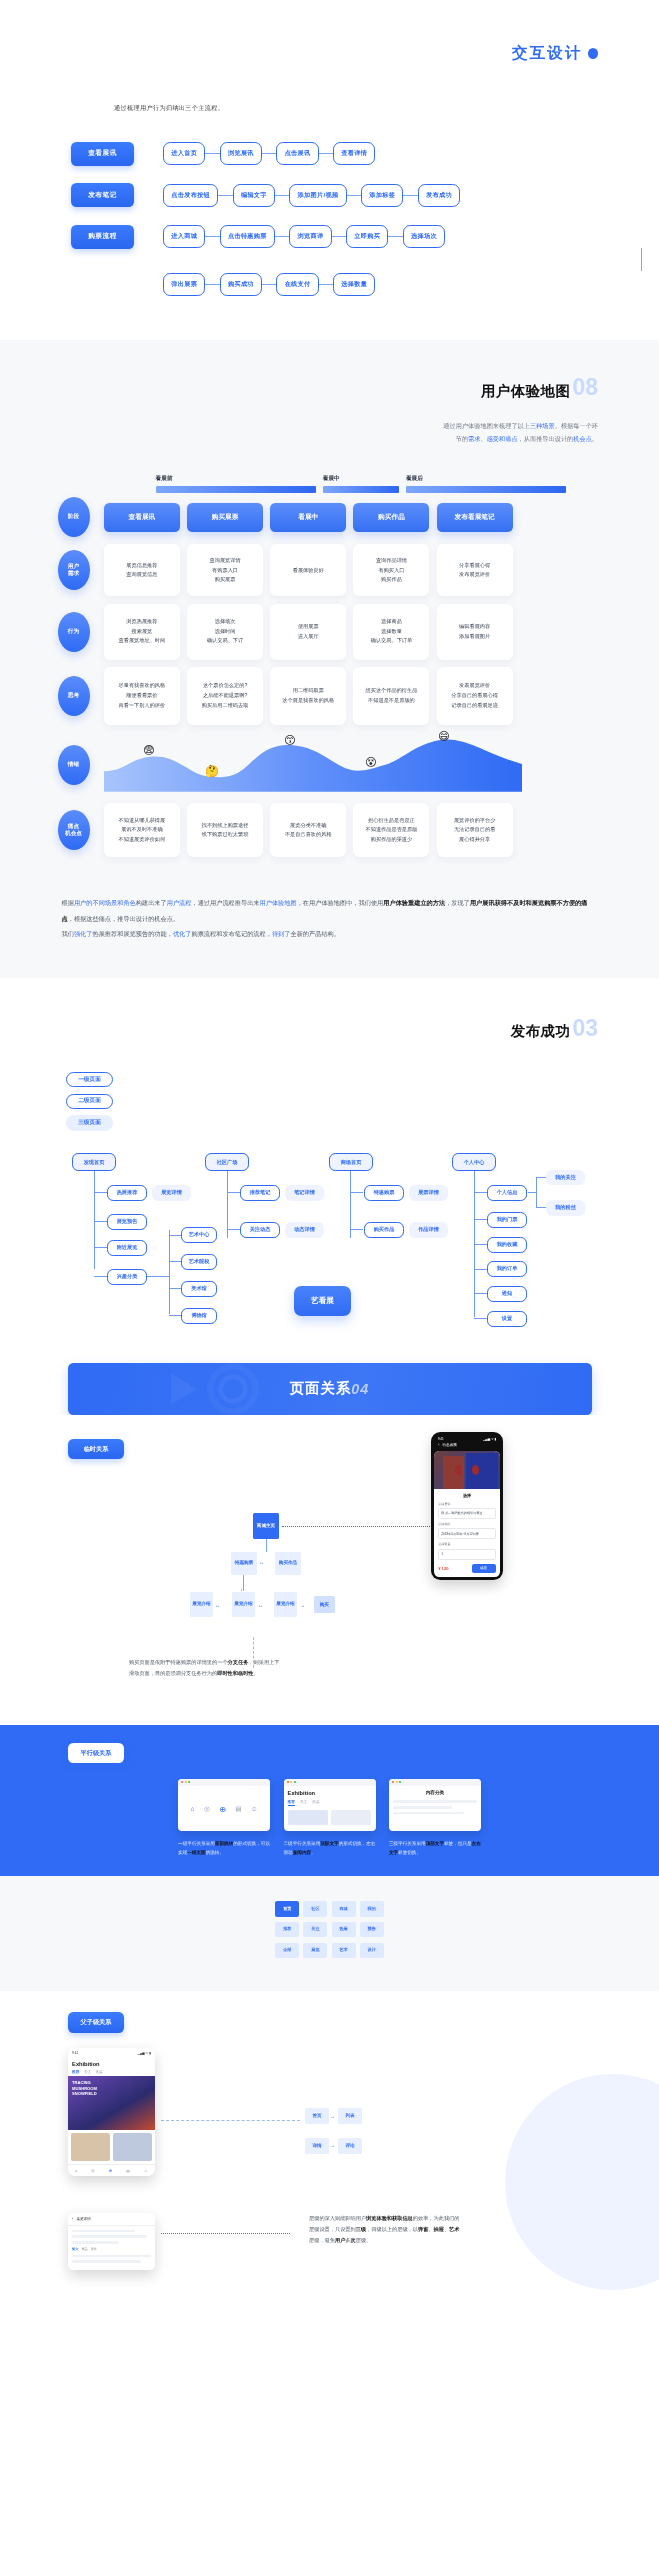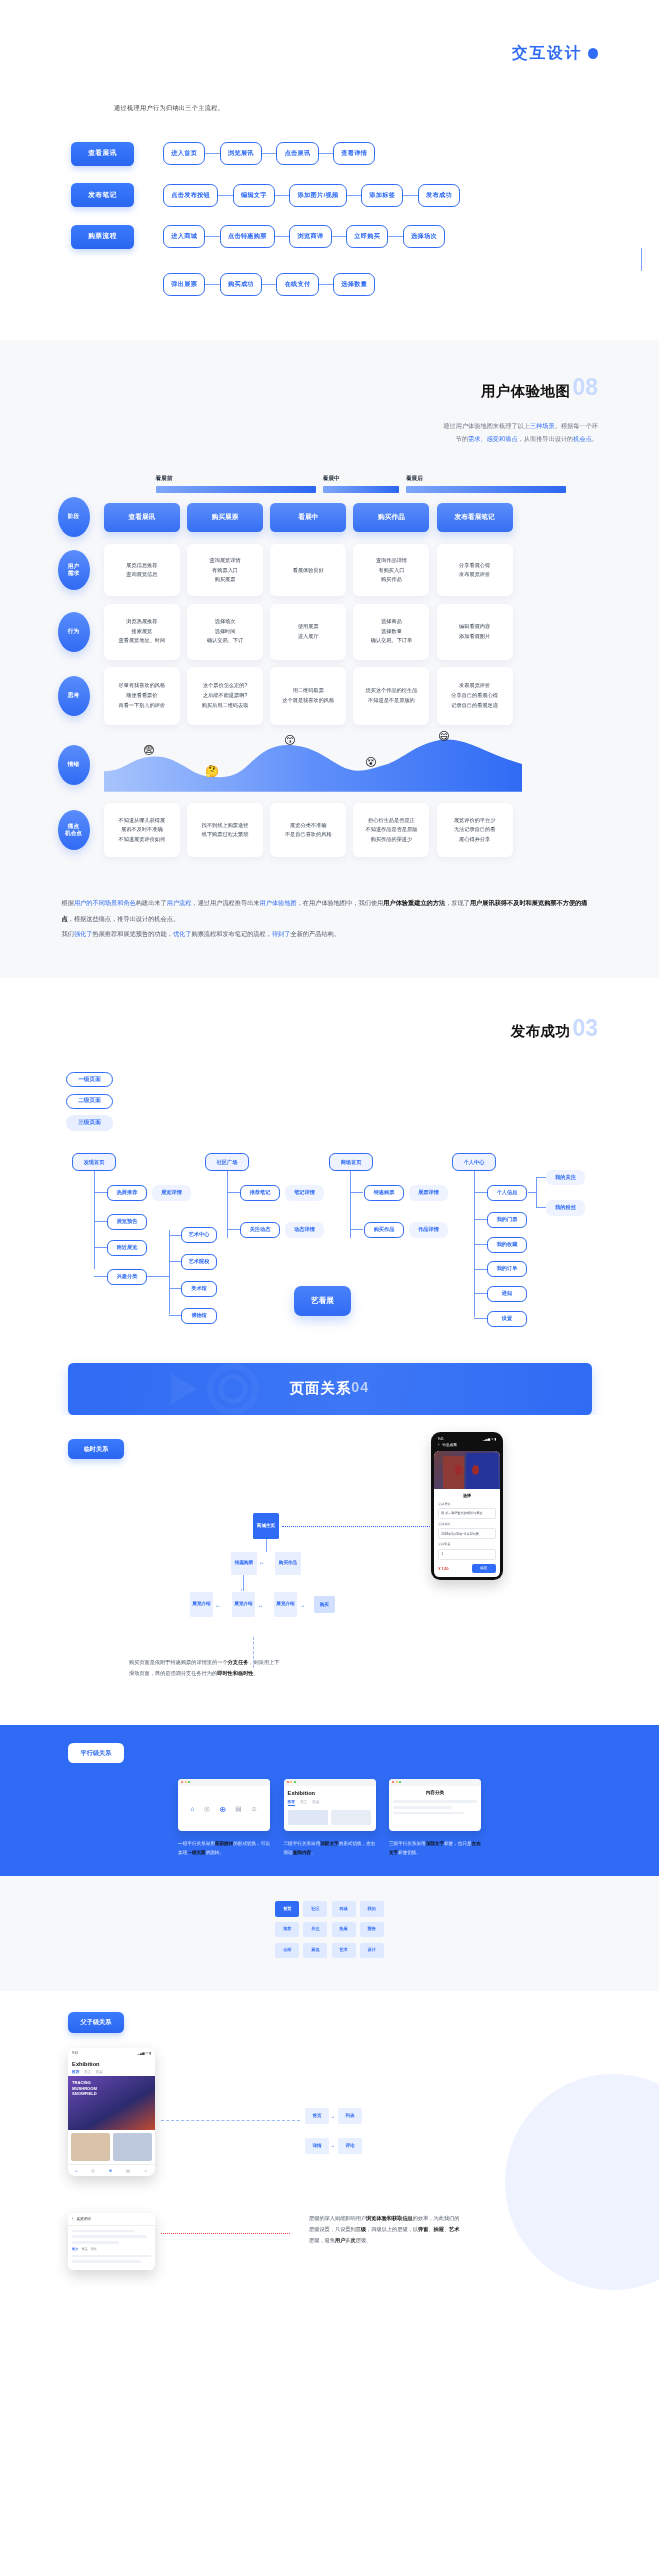--- a/index.html
+++ b/index.html
@@ -122,22 +122,22 @@
   .ln { position:absolute; background:#6f9bf6; }
 
   
   .sec04 { background:#fff; padding: 29px 0 0 0; }
   .banner {
     width: 524px; height: 52px; margin: 0 auto; border-radius: 5.2px;
     background: linear-gradient(100deg,#2f6bf4 0%,#3d77f6 55%,#2f6bf4 100%);
     position:relative; overflow:hidden; box-shadow: 0 5.2px 11.3px rgba(47,107,244,.25);
     display:flex; align-items:center; justify-content:center;
   }
-  .banner-title { font-size: 14.4px; font-weight:800; color:#fff; letter-spacing: 1px; z-index:3; display:flex; align-items:flex-start; }
-  .banner-num { color:#b9cdfb; font-size: 14.4px; font-weight:800; }
+  .banner-title { font-size: 14.4px; font-weight:800; color:#fff; letter-spacing: 1px; z-index:3; display:flex; align-items:center; }
+  .banner-num { color:#b9cdfb; font-size: 14.4px; font-weight:800;font-style:italic; }
   .bn-deco { position:absolute; opacity:.22; }
 
   
   .rel-sec { position: relative; padding: 29px 0 0 0; background:#fff; }
   .tag-chip {
     width: 56px; height: 20.6px; border-radius: 5.2px;
     background: linear-gradient(180deg,#3b7bfd,#2a66f0); color:#fff;
     font-size: 6.2px; font-weight:700; display:flex; align-items:center; justify-content:center;
     box-shadow: 0 3.1px 6.2px rgba(47,107,244,.28);
   }

